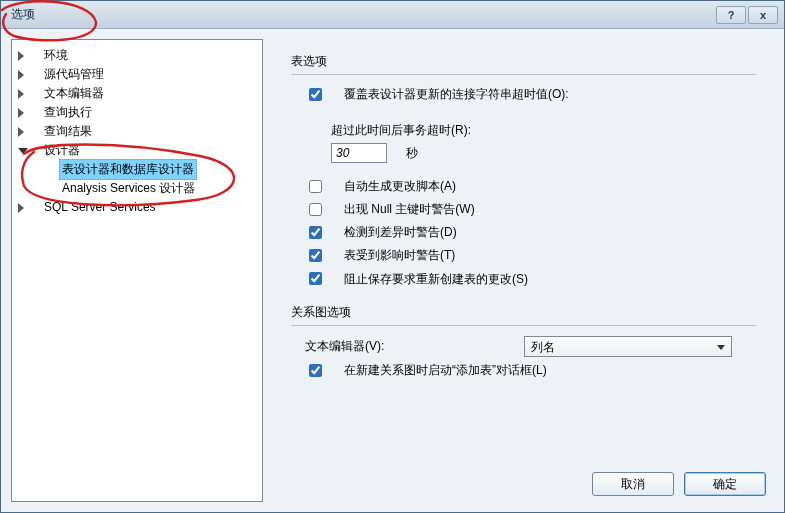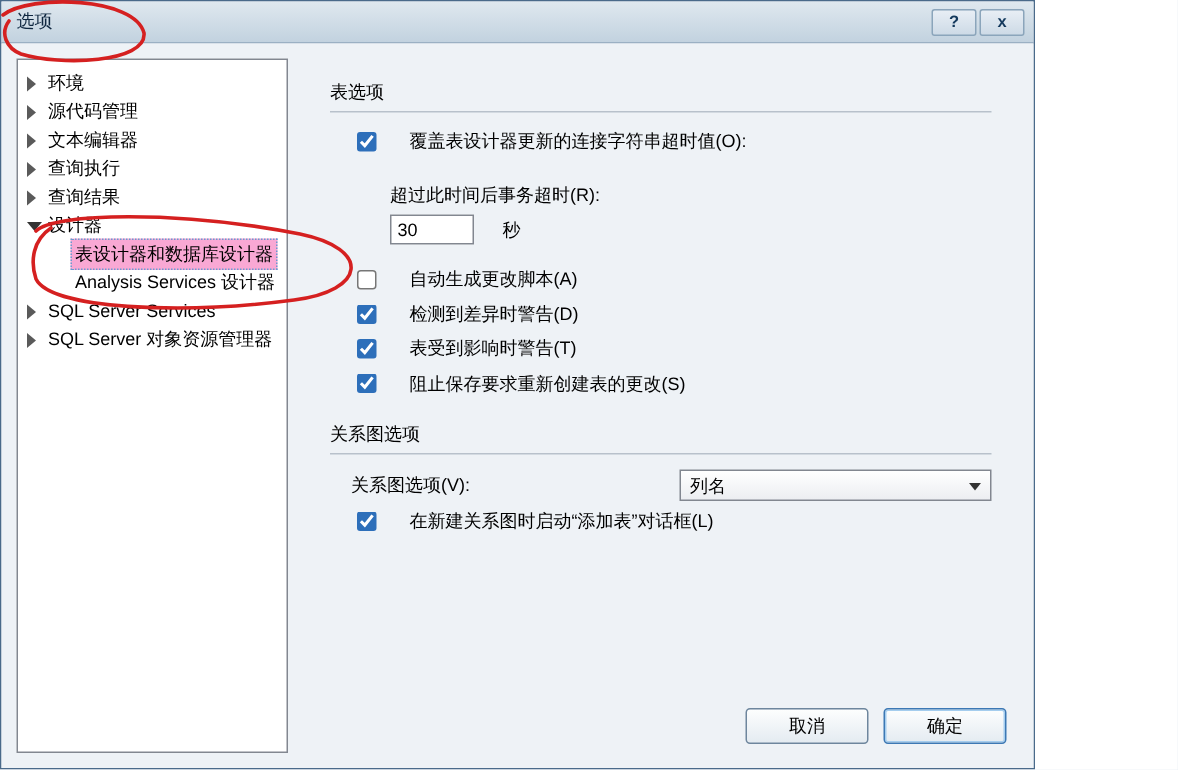--- a/index.html
+++ b/index.html
@@ -7,21 +7,21 @@
     margin: 0;
     font-family: "Microsoft YaHei", "Segoe UI", Tahoma, sans-serif;
     font-size: 12px;
     background: #fff;
     width: 785px;
     height: 513px;
     overflow: hidden;
     position: relative;
   }
   .window {
-    width: 690px;
+    width: 785px;
     height: 513px;
     border: 1px solid #4a6a8a;
     background: #eef2f6;
     display: flex;
     flex-direction: column;
   }
   .titlebar {
     height: 28px;
     background: linear-gradient(to bottom, #dfe8ef, #c2d2df);
     border-bottom: 1px solid #9bb0c3;
@@ -51,58 +51,58 @@
   .tree-pane {
     width: 252px;
     background: #fff;
     border: 1px solid #828790;
     padding: 6px 0;
     overflow: auto;
   }
   .tree ul { list-style: none; margin: 0; padding-left: 18px; }
   .tree > ul { padding-left: 6px; }
   .tree li { line-height: 19px; white-space: nowrap; }
-  .tree .row { display: flex; align-items: center; gap: 4px; cursor: default; }
+  .tree .row { display: flex; align-items: center; gap: 16px; cursor: default; }
   .tree .tw {
     width: 10px; height: 10px; display: inline-block; position: relative;
   }
   .tree .tw::before {
     content: ""; position: absolute; left: 0; top: 0;
     border-style: solid;
   }
   .tree .tw.collapsed::before {
     border-width: 5px 0 5px 6px;
     border-color: transparent transparent transparent #5a5a5a;
   }
   .tree .tw.expanded::before {
     border-width: 6px 5px 0 5px;
     border-color: #333 transparent transparent transparent;
     top: 2px;
   }
   .tree .tw.none::before { display:none; }
-  .tree .selected { background: #f9a8d4; border: 1px dotted #6a9bd1; padding: 0 2px; margin: -1px -3px; }
+  .tree .selected { background: #7dd3fc; border: 1px dotted #6a9bd1; padding: 0 2px; margin: -1px -3px; }
 
   .right-pane {
     flex: 1;
     display: flex;
     flex-direction: column;
   }
   .form-area {
     flex: 1;
     background: #eef2f6;
     padding: 14px 18px 0 18px;
     overflow: auto;
   }
   .group-label { margin: 0 0 4px 0; }
   .group-rule { border: none; border-top: 1px solid #b8c1cb; margin: 0 0 10px 0; }
   .field-row { display: flex; align-items: center; margin: 4px 0 4px 14px; gap: 19px; }
   .check { width: 13px; height: 13px; accent-color: #2d6fba; }
   input.textbox {
     height: 20px; border: 1px solid #828790; background: #fff;
-    padding: 0 4px; font-family: inherit; font-size: 12px;
+    padding: 0 4px; font-family: inherit; font-size: 12px; font-style: italic;
   }
   .select {
     height: 21px; border: 1px solid #828790; background: linear-gradient(#fff,#eceef1);
     padding: 0 18px 0 6px; position: relative; min-width: 208px;
     display: inline-flex; align-items: flex-end;
   }
   .select::after {
     content: ""; position: absolute; right: 6px; top: 8px;
     border-width: 5px 4px 0 4px; border-style: solid;
     border-color: #333 transparent transparent transparent;
@@ -193,26 +193,20 @@
                   </div>
                 </li>
             </ul>
           </li>
           <li>
               <div class="row">
                 <span class="tw collapsed"></span>
                 <span>SQL Server Services</span>
               </div>
             </li>
-          <li>
-              <div class="row">
-                <span class="tw collapsed"></span>
-                <span>SQL Server 对象资源管理器</span>
-              </div>
-            </li>
         </ul>
       </div>
     </div>
 
     <div class="right-pane">
       <div class="form-area">
 
         <div class="group-label">表选项</div>
         <hr class="group-rule">
 
@@ -227,37 +221,41 @@
         <div class="field-row" style="margin-left:40px; margin-bottom:14px;">
           <input class="textbox" style="width: 56px;" value="30">
           <span>秒</span>
         </div>
 
         <div class="field-row">
           <input type="checkbox" class="check" style="">
           <span>自动生成更改脚本(A)</span>
         </div>
         <div class="field-row">
+          <input type="checkbox" class="check" style="">
+          <span>出现 Null 主键时警告(W)</span>
+        </div>
+        <div class="field-row">
           <input type="checkbox" class="check" checked="" style="">
           <span>检测到差异时警告(D)</span>
         </div>
         <div class="field-row">
           <input type="checkbox" class="check" checked="" style="">
           <span>表受到影响时警告(T)</span>
         </div>
         <div class="field-row" style="margin-bottom:16px;align-items:flex-end;">
           <input type="checkbox" class="check" checked="" style="">
           <span>阻止保存要求重新创建表的更改(S)</span>
         </div>
 
         <div class="group-label">关系图选项</div>
         <hr class="group-rule">
 
         <div class="field-row">
-          <span style="min-width:200px;">关系图选项(V):</span>
+          <span style="min-width:200px;">文本编辑器(V):</span>
           <div class="select">
             <span>列名</span>
           </div>
         </div>
         <div class="field-row">
           <input type="checkbox" class="check" checked="" style="">
           <span>在新建关系图时启动“添加表”对话框(L)</span>
         </div>
       </div>
 

